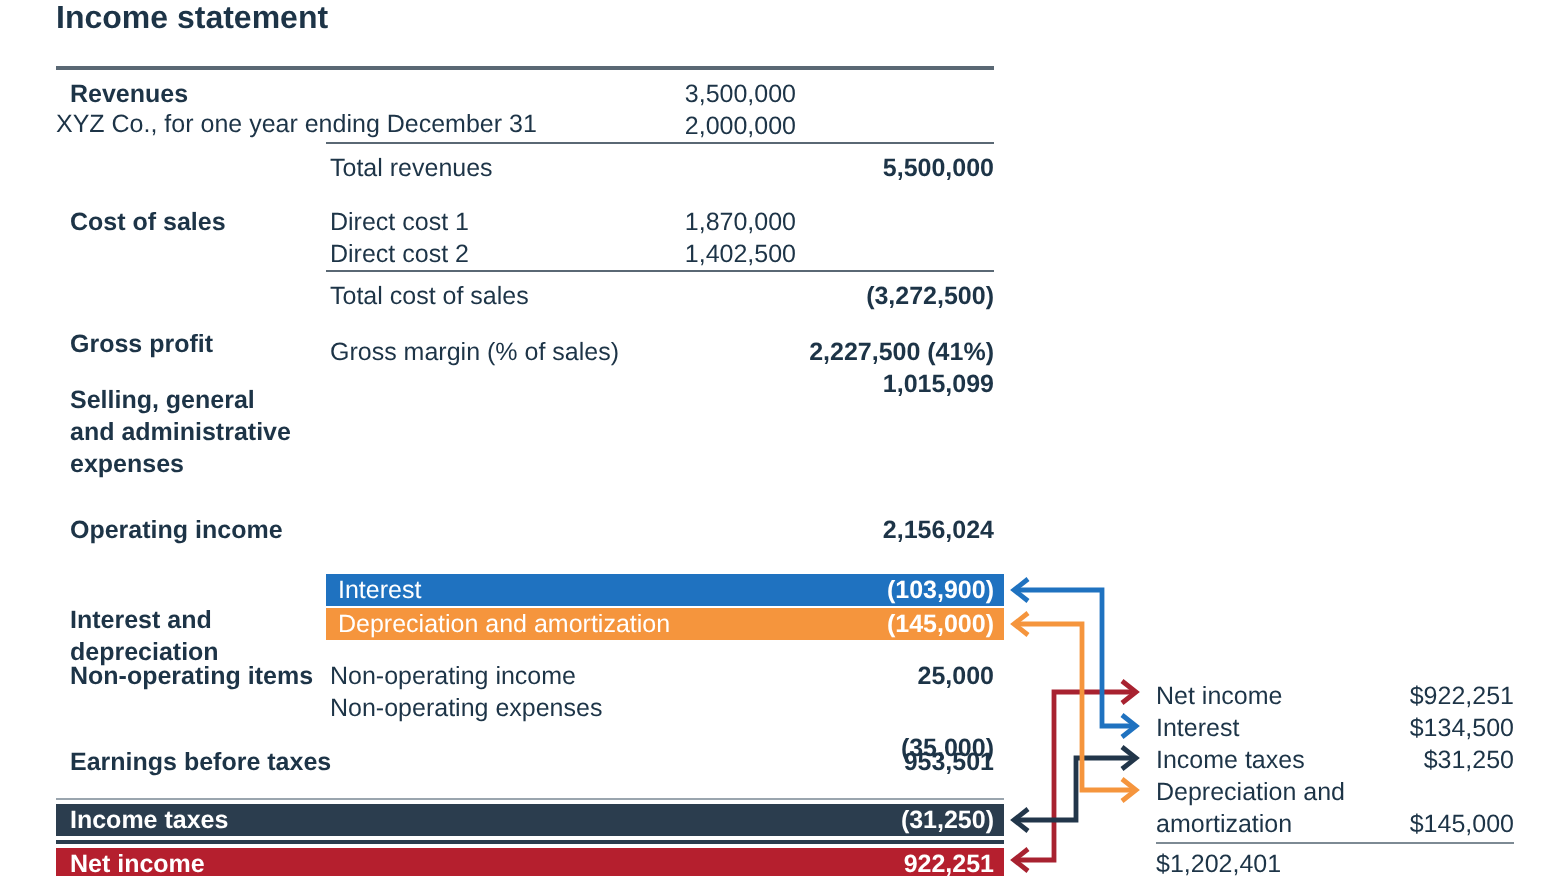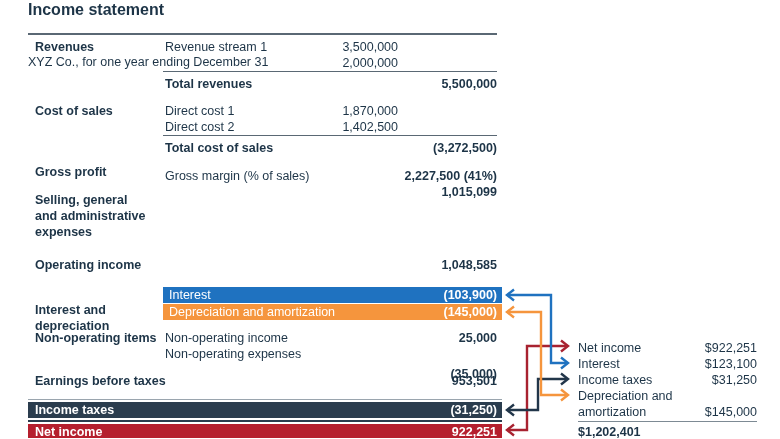--- a/index.html
+++ b/index.html
@@ -2,21 +2,21 @@
 <html><head>
 <meta charset="utf-8">
 <style>
   html,body{margin:0;padding:0;background:#ffffff;}
   .canvas{
     position:relative; width:780px; height:439px; overflow:hidden;
     background:#ffffff; color:#1d3447;
     font-family:"Liberation Sans", sans-serif; font-size:12.5px; line-height:16px;
   }
   .abs{position:absolute;}
-  .bold{font-weight:bold;}
+  .bold{font-weight:normal;}
   .title{left:28px; top:2px; font-size:16px; font-weight:bold;}
   .subtitle{left:28px; top:18px;margin-top:36px;}
   .rule-top{left:28px; top:33px; width:469px; height:2px; background:#5a6874;}
   .rule-mid{left:163px; width:334px; height:1px; background:#5a6874;}
   .rule-gray{left:28px; top:399px; width:474px; height:1px; background:#9aa5ae;}
   .lab{left:35px; width:126px; font-weight:bold;}
   .mid{left:165px;}
   .v1{right:382px; font-weight:normal;}
   .v2{right:283px; font-weight:bold;}
   .hbar{left:163px; width:339px; height:16px; color:#ffffff;}
@@ -42,21 +42,20 @@
 </head>
 <body>
 
 <div class="canvas">
 
   <div class="abs title">Income statement</div>
   <div class="abs subtitle">XYZ Co., for one year ending December 31</div>
   <div class="abs rule-top"></div>
 
   <div class="abs lab" style="top:39px">Revenues</div>
-  <div class="abs mid" style="top:39px">Revenue stream 1</div>
   <div class="abs v1" style="top:39px">3,500,000</div>
   <div class="abs v1" style="top:55px">2,000,000</div>
   <div class="abs rule-mid" style="top:71px"></div>
   <div class="abs mid bold" style="top:76px">Total revenues</div>
   <div class="abs v2" style="top:76px">5,500,000</div>
 
   <div class="abs lab" style="top:103px">Cost of sales</div>
   <div class="abs mid" style="top:103px">Direct cost 1</div>
   <div class="abs v1" style="top:103px">1,870,000</div>
   <div class="abs mid" style="top:119px">Direct cost 2</div>
@@ -66,21 +65,21 @@
   <div class="abs v2" style="top:140px">(3,272,500)</div>
 
   <div class="abs lab" style="top:164px">Gross profit</div>
   <div class="abs mid" style="top:168px">Gross margin (% of sales)</div>
   <div class="abs v2" style="top:168px">2,227,500 (41%)</div>
 
   <div class="abs lab" style="top:192px; width:118px;">Selling, general and administrative expenses</div>
   <div class="abs v2" style="top:184px">1,015,099</div>
 
   <div class="abs lab" style="top:257px">Operating income</div>
-  <div class="abs v2" style="top:257px">1,048,585</div>
+  <div class="abs v2" style="top:257px">2,156,024</div>
 
   <div class="abs lab" style="top:302px; width:100px;">Interest and depreciation</div>
   <div class="abs hbar bar-blue" style="top:287px">
     <span class="hlab">Interest</span>
     <span class="hval">(103,900)</span>
   </div>
   <div class="abs hbar bar-orange" style="top:304px">
     <span class="hlab">Depreciation and amortization</span>
     <span class="hval">(145,000)</span>
   </div>
@@ -105,21 +104,21 @@
     <span class="hlab">Net income</span>
     <span class="hval">922,251</span>
   </div>
 
   <div class="abs panel-row" style="top:340px">
     <span class="plab">Net income</span>
     <span class="pval">$922,251</span>
   </div>
   <div class="abs panel-row" style="top:356px">
     <span class="plab">Interest</span>
-    <span class="pval">$123,100</span>
+    <span class="pval">$134,500</span>
   </div>
   <div class="abs panel-row" style="top:372px">
     <span class="plab">Income taxes</span>
     <span class="pval">$31,250</span>
   </div>
   <div class="abs panel-row" style="top:388px">
     <span class="plab">Depreciation and amortization</span>
     <span class="pval">$145,000</span>
   </div>
   <div class="abs panel-rule"></div>

